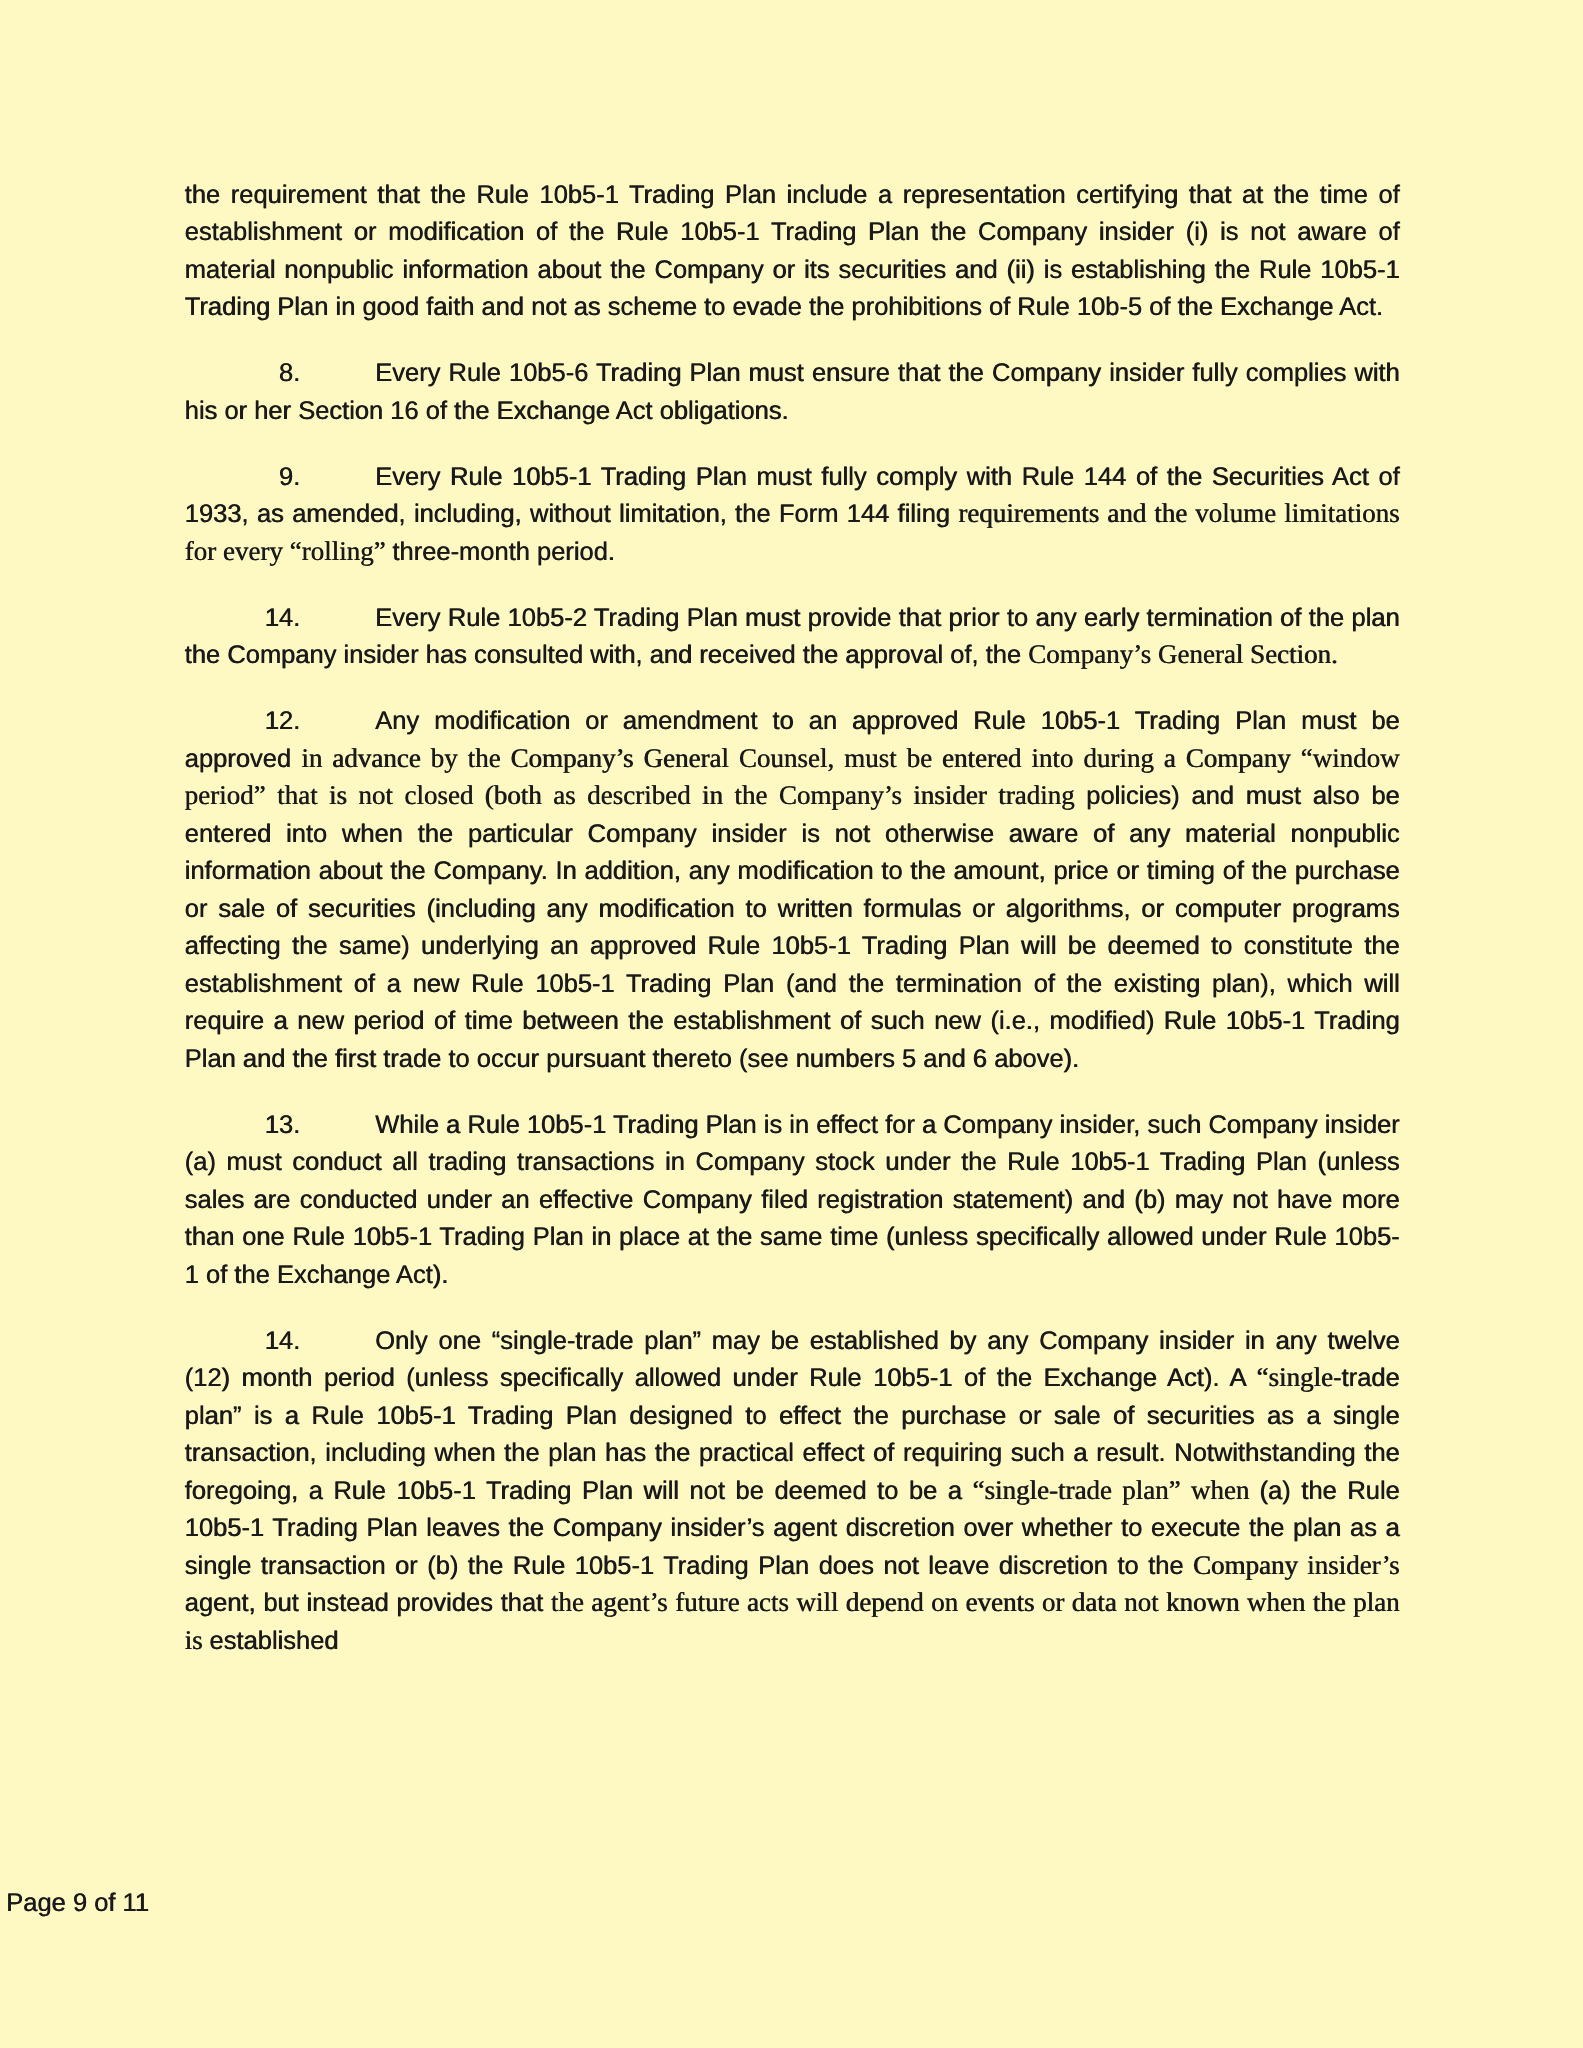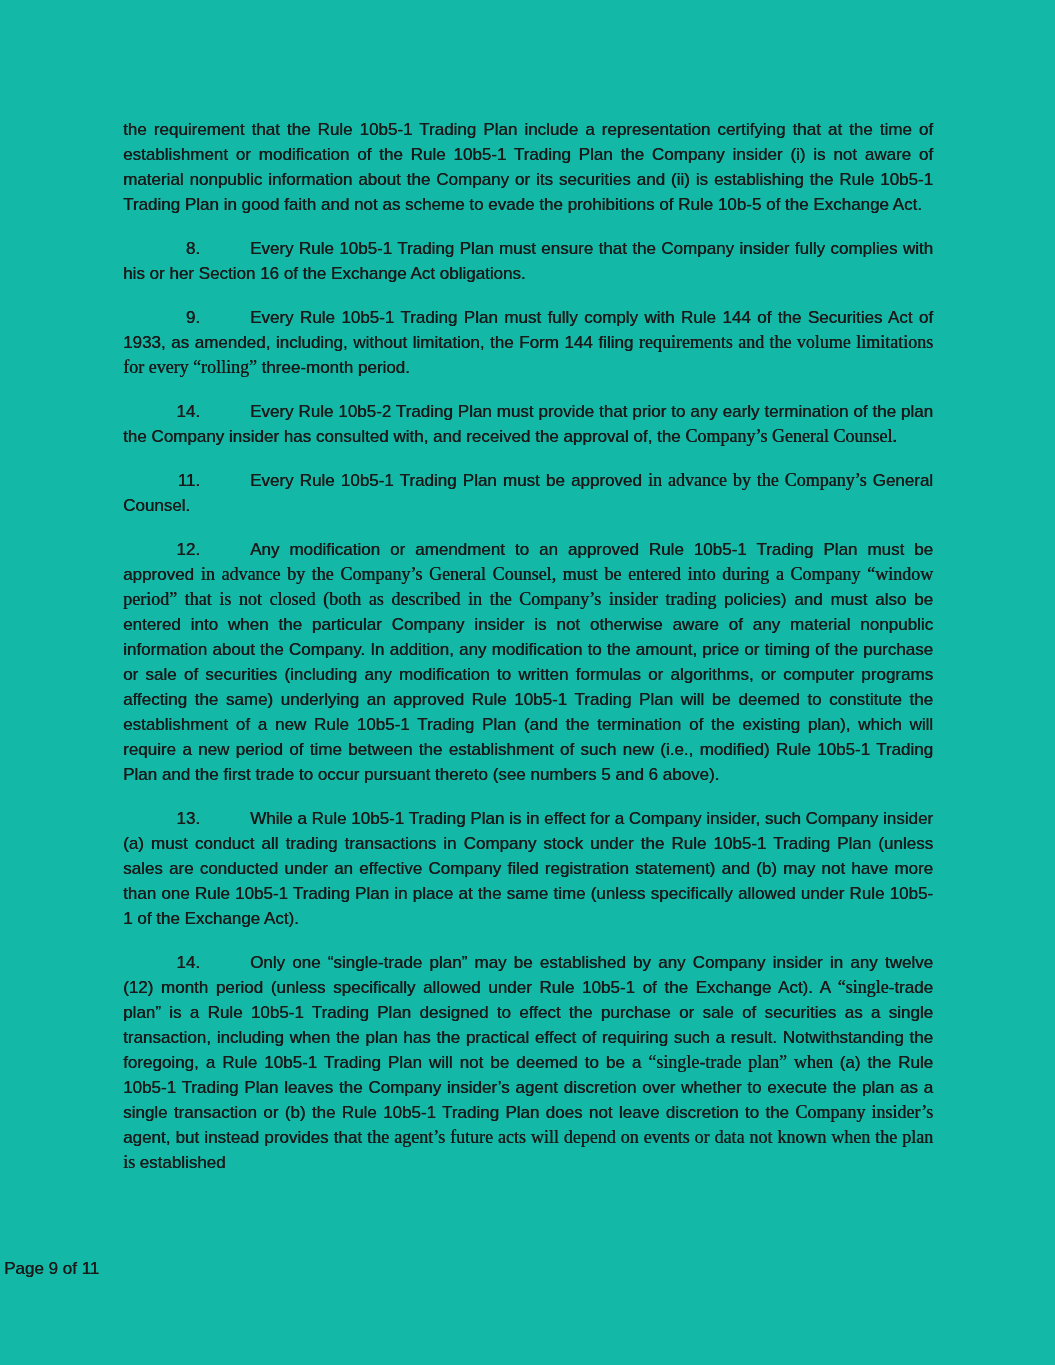--- a/index.html
+++ b/index.html
@@ -56,27 +56,26 @@
     width: 100%;
     font-family: "Liberation Sans", sans-serif;
     font-size: 17px;
     line-height: 25px;
     text-shadow: 0.4px 0 0 #1a1a1a;
   }
 </style>
 </head>
 <body>
 
-<div class="page" style="background: #14b8a6; color: rgb(26, 26, 26);">
+<div class="page" style="background: #fef9c3; color: rgb(26, 26, 26);">
   <div class="content" id="doc-body">
       <p class="para"><span class="seg-sans">the requirement that the Rule 10b5-1 Trading Plan include a representation certifying that at the time of establishment or modification of the Rule 10b5-1 Trading Plan the Company insider (i) is not aware of material nonpublic information about the Company or its securities and (ii) is establishing the Rule 10b5-1 Trading Plan in good faith and not as scheme to evade the prohibitions of Rule 10b-5 of the Exchange Act.</span></p>
-      <p class="para numbered"><span class="num">8.</span><span class="tab"></span><span class="seg-sans">Every Rule 10b5-1 Trading Plan must ensure that the Company insider fully complies with his or her Section 16 of the Exchange Act obligations.</span></p>
+      <p class="para numbered"><span class="num">8.</span><span class="tab"></span><span class="seg-sans">Every Rule 10b5-6 Trading Plan must ensure that the Company insider fully complies with his or her Section 16 of the Exchange Act obligations.</span></p>
       <p class="para numbered"><span class="num">9.</span><span class="tab"></span><span class="seg-sans">Every Rule 10b5-1 Trading Plan must fully comply with Rule 144 of the Securities Act of 1933, as amended, including, without limitation, the Form 144 filing </span><span class="seg-serif">requirements and the volume limitations for every “rolling” </span><span class="seg-sans">three-month period.</span></p>
-      <p class="para numbered"><span class="num">14.</span><span class="tab"></span><span class="seg-sans">Every Rule 10b5-2 Trading Plan must provide that prior to any early termination of the plan the Company insider has consulted with, and received the approval of, the </span><span class="seg-serif">Company’s General Counsel.</span></p>
-      <p class="para numbered"><span class="num">11.</span><span class="tab"></span><span class="seg-sans">Every Rule 10b5-1 Trading Plan must be approved </span><span class="seg-serif">in advance by the Company’s </span><span class="seg-sans">General Counsel.</span></p>
+      <p class="para numbered"><span class="num">14.</span><span class="tab"></span><span class="seg-sans">Every Rule 10b5-2 Trading Plan must provide that prior to any early termination of the plan the Company insider has consulted with, and received the approval of, the </span><span class="seg-serif">Company’s General Section.</span></p>
       <p class="para numbered"><span class="num">12.</span><span class="tab"></span><span class="seg-sans">Any modification or amendment to an approved Rule 10b5-1 Trading Plan must be approved </span><span class="seg-serif">in advance by the Company’s General Counsel, must be entered into during a Company “window period” that is not closed (both as described in the Company’s insider trading </span><span class="seg-sans">policies) and must also be entered into when the particular Company insider is not otherwise aware of any material nonpublic information about the Company.  In addition, any modification to the amount, price or timing of the purchase or sale of securities (including any modification to written formulas or algorithms, or computer programs affecting the same) underlying an approved Rule 10b5-1 Trading Plan will be deemed to constitute the establishment of a new Rule 10b5-1 Trading Plan (and the termination of the existing plan), which will require a new period of time between the establishment of such new (i.e., modified) Rule 10b5-1 Trading Plan and the first trade to occur pursuant thereto (see numbers 5 and 6 above).</span></p>
       <p class="para numbered"><span class="num">13.</span><span class="tab"></span><span class="seg-sans">While a Rule 10b5-1 Trading Plan is in effect for a Company insider, such Company insider (a) must conduct all trading transactions in Company stock under the Rule 10b5-1 Trading Plan (unless sales are conducted under an effective Company filed registration statement) and (b) may not have more than one Rule 10b5-1 Trading Plan in place at the same time (unless specifically allowed under Rule 10b5-1 of the Exchange Act).</span></p>
       <p class="para numbered"><span class="num">14.</span><span class="tab"></span><span class="seg-sans">Only one “single-trade plan” may be established by any Company insider in any twelve (12) month period (unless specifically allowed under Rule 10b5-1 of the Exchange Act). A </span><span class="seg-serif">“single</span><span class="seg-sans">-trade plan” is a Rule 10b5-1 Trading Plan designed to effect the purchase or sale of securities as a single transaction, including when the plan has the practical effect of requiring such a result. Notwithstanding the foregoing, a Rule 10b5-1 Trading Plan will not be deemed to be a </span><span class="seg-serif">“single-trade plan” when </span><span class="seg-sans">(a) the Rule 10b5-1 Trading Plan leaves the Company insider’s agent discretion over whether to execute the plan as a single transaction or (b) the Rule 10b5-1 Trading Plan does not leave discretion to the </span><span class="seg-serif">Company insider’s </span><span class="seg-sans">agent, but instead provides that </span><span class="seg-serif">the agent’s future acts will depend on events or data not known when the plan is </span><span class="seg-sans">established</span></p>
     </div>
   <div class="footer">
     <span>Page 9 of 11</span>
   </div>
 </div>
 
 </body></html>

